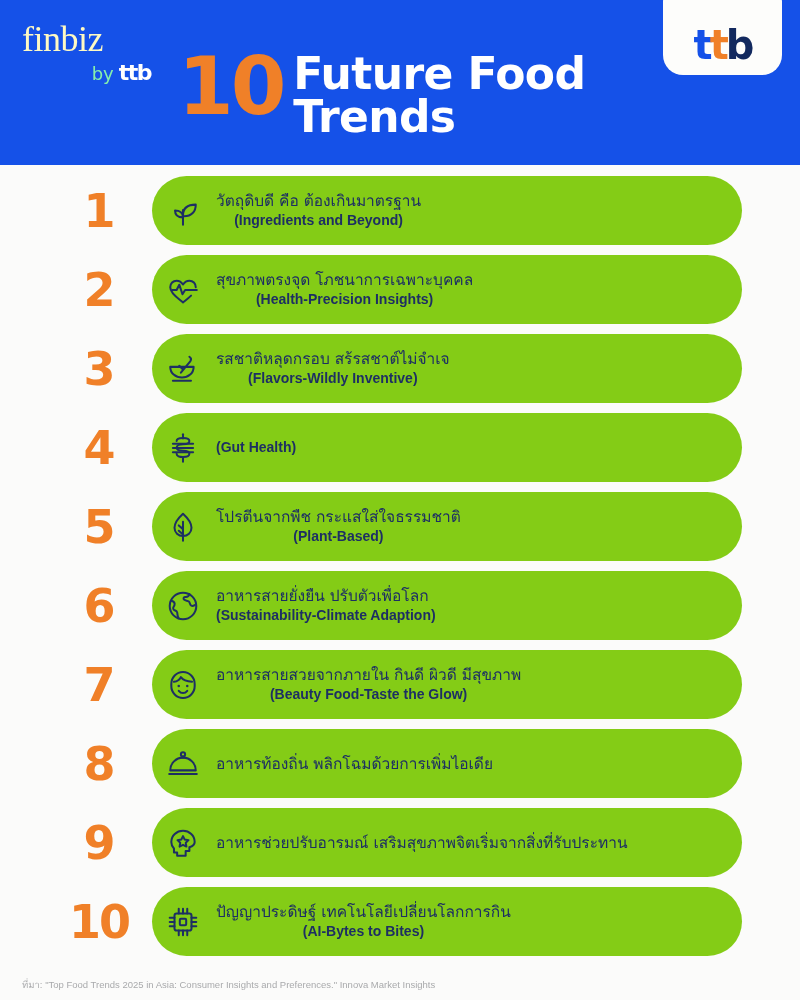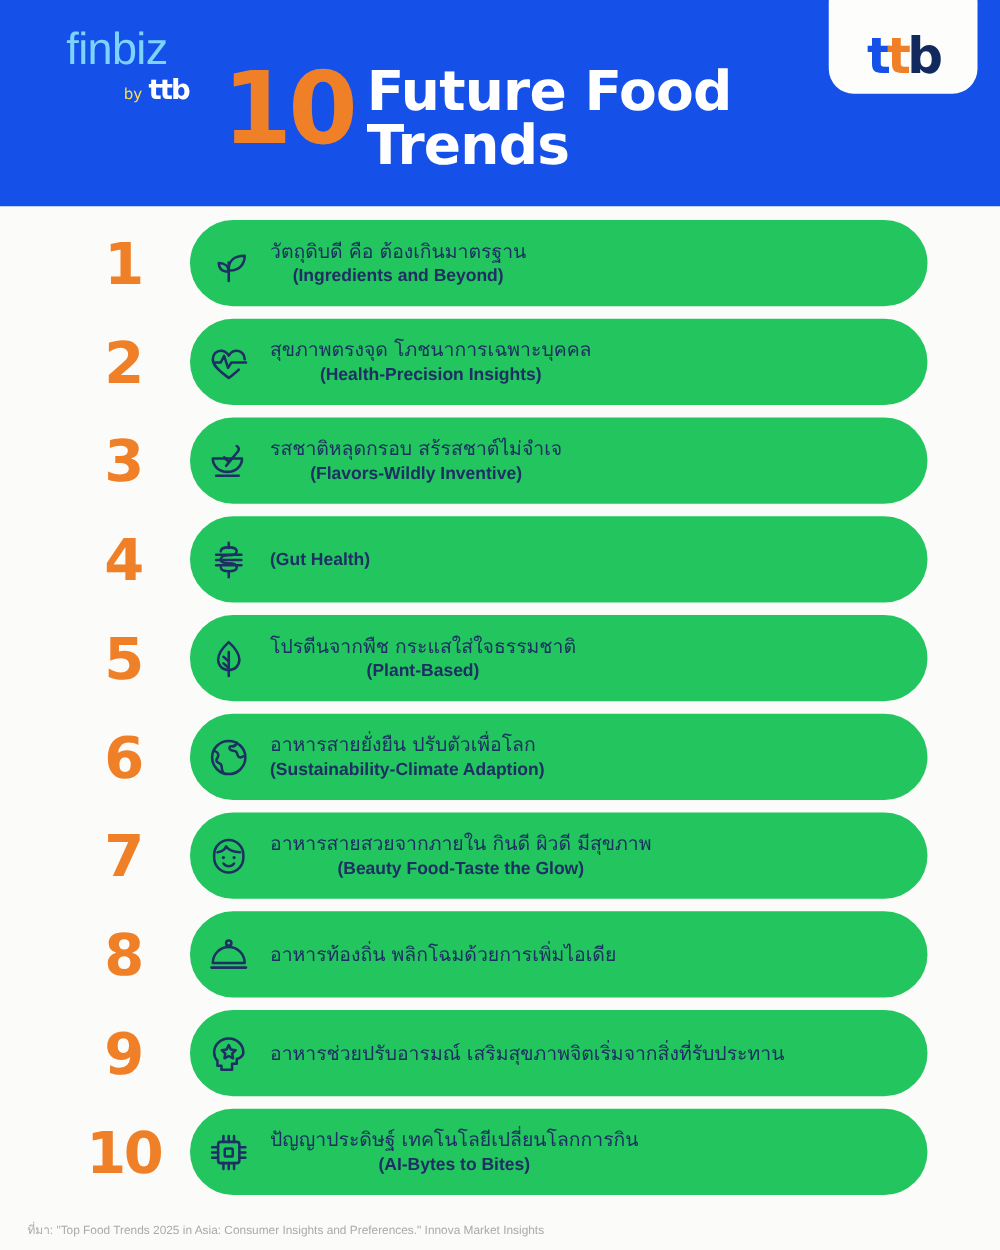--- a/index.html
+++ b/index.html
@@ -13,28 +13,28 @@
 
   
   .header{
     position:absolute; left:0; top:0; width:800px; height:165px;
     background:#1551e8;
   }
   .finbiz{
     position:absolute; left:22px; top:20px; width:135px;
   }
   .finbiz-word{
-    font-size:36px; font-weight:400; color:#7dd3fc; letter-spacing:-0.5px;
-    line-height:38px; font-family:Liberation Sans, sans-serif;margin-left:31px;
+    font-size:36px; font-weight:400; color:#fef9c3; letter-spacing:-0.5px;
+    line-height:38px; font-family:Liberation Serif, serif;
   }
   .finbiz-sub{
     display:flex; align-items:baseline; justify-content:flex-end;
     gap:5px; margin-top:2px; padding-right:6px;
   }
-  .finbiz-by{ font-size:12px; color:#fde047; font-family:"DejaVu Sans",sans-serif; }
+  .finbiz-by{ font-size:18px; color:#86efac; font-family:"DejaVu Sans",sans-serif; }
   .finbiz-ttb{
     font-size:22px; font-weight:700; color:#ffffff; letter-spacing:-1.5px;
     font-family:"DejaVu Sans",sans-serif;
   }
 
   .title-block{
     position:absolute; left:178px; top:50px; display:flex; align-items:flex-start;
   }
   .title-num{
     font-size:80px; font-weight:800; color:#f08028; line-height:74px;
@@ -69,21 +69,21 @@
   .row-num{
     position:absolute; left:55px; top:0; width:88px; height:69px;
     display:flex; align-items:center; justify-content:center;
     font-size:46px; font-weight:800; color:#f08028;
     letter-spacing:-1px; line-height:46px;
     font-family:"DejaVu Sans",sans-serif;
   }
   .row-num.wide{ font-size:46px; letter-spacing:-2px; }
   .card{
     position:absolute; left:152px; top:0; width:590px; height:69px;
-    background:#22c55e; border-radius:35px;
+    background:#84cc16; border-radius:35px;
     display:flex; align-items:center;
   }
   .card-icon{
     width:62px; min-width:62px; height:69px;
     display:flex; align-items:center; justify-content:center;
     color:#1d2f63;
   }
   .card-icon svg{ display:block; }
   .card-text{ padding-left:2px; }
   .th{

